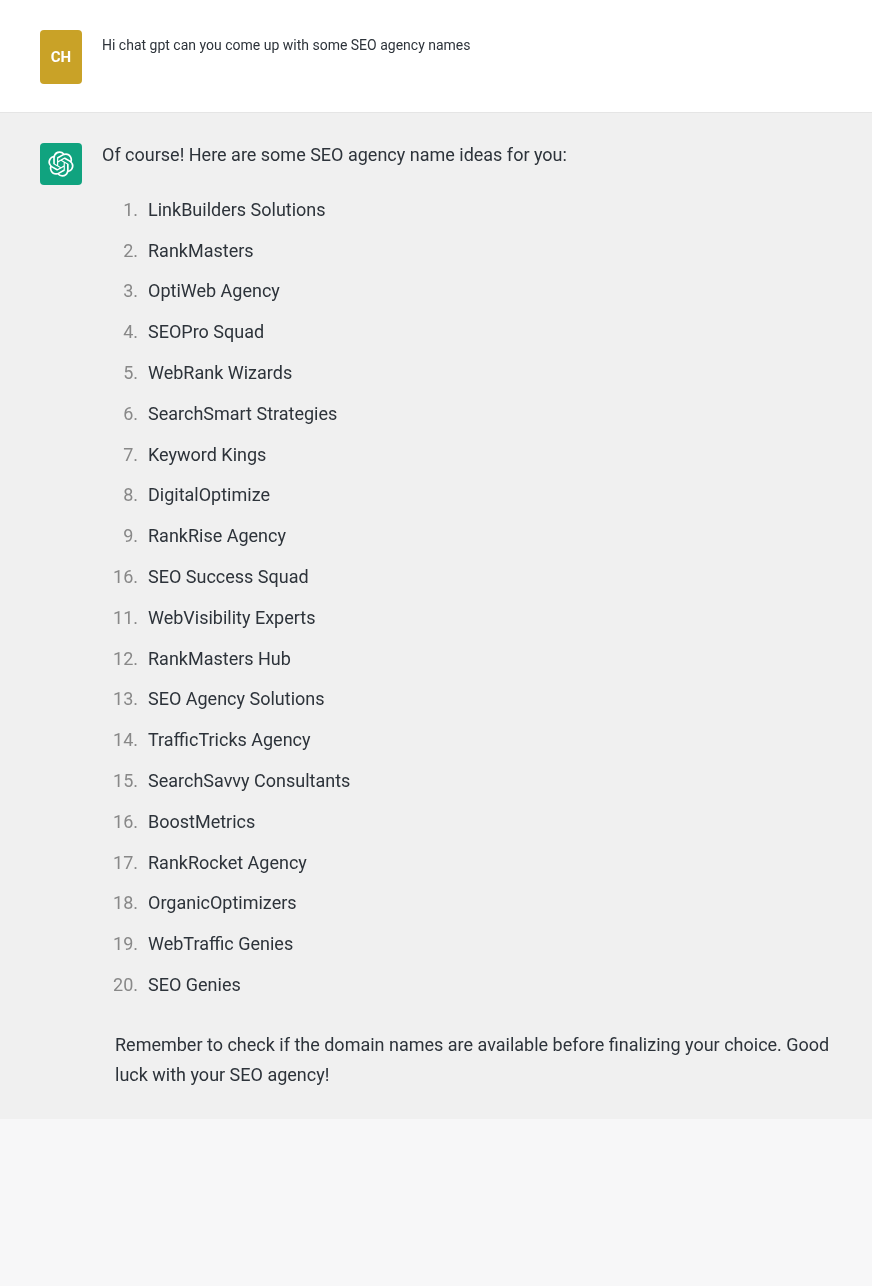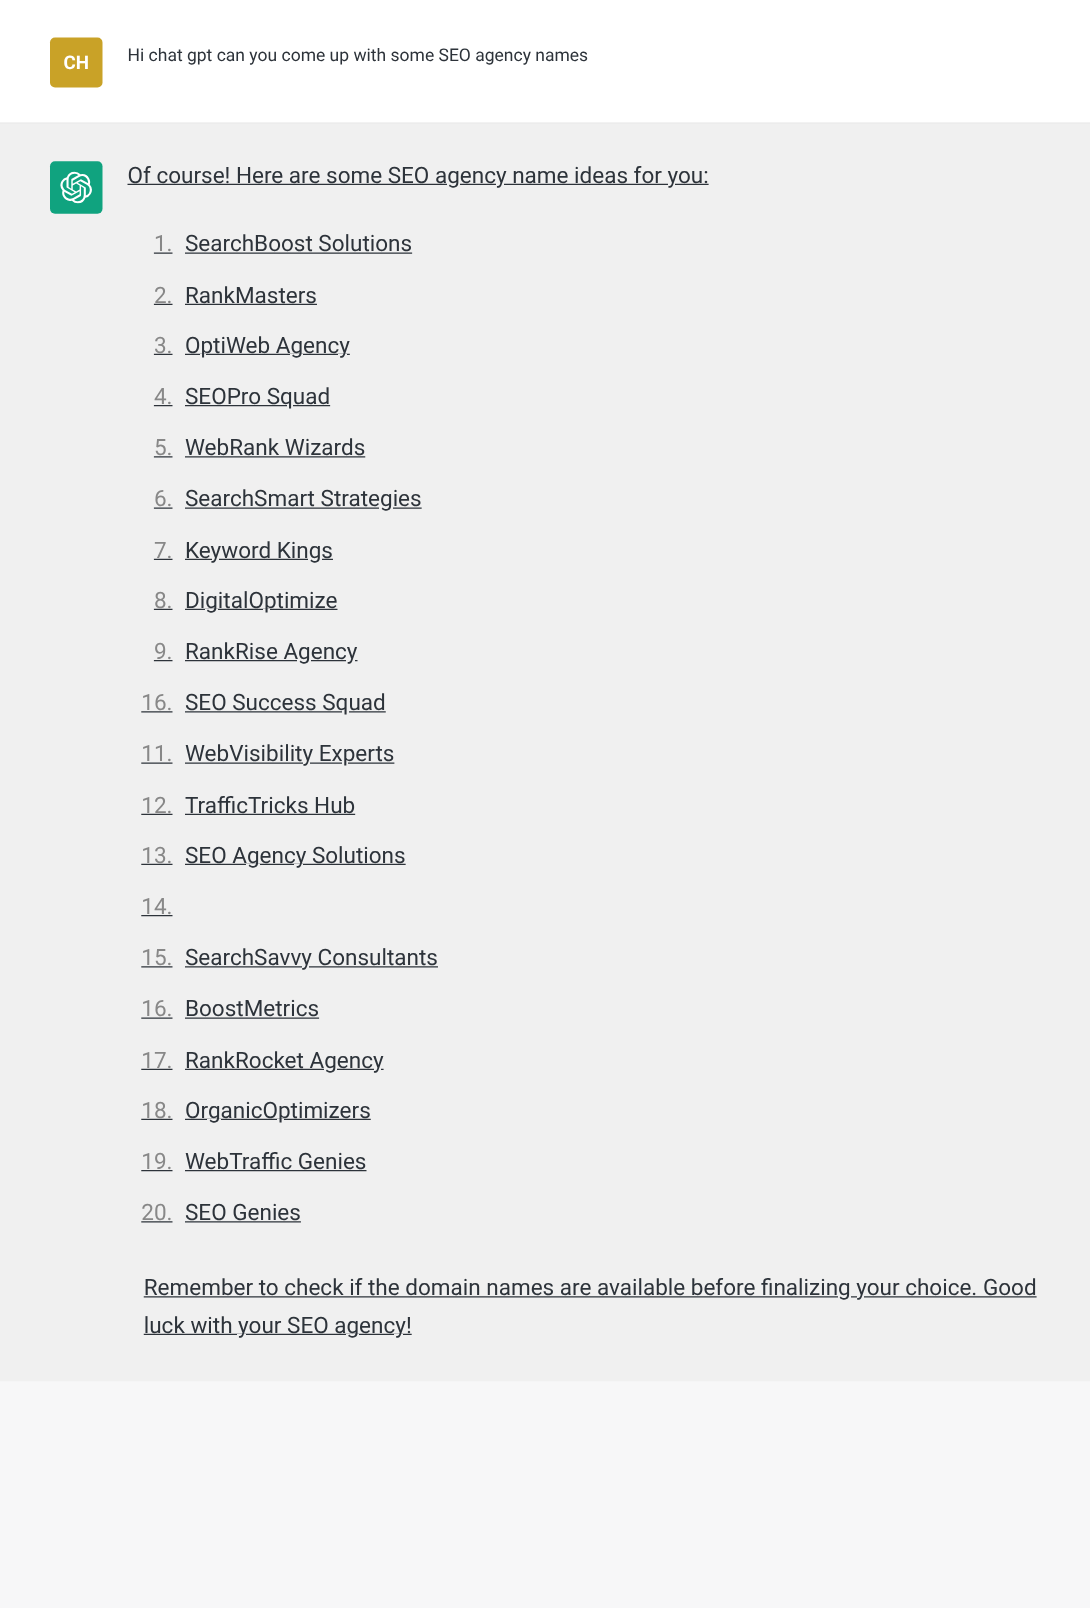--- a/index.html
+++ b/index.html
@@ -26,21 +26,21 @@
     .message-user {
       display: flex;
       align-items: flex-start;
       padding: 28px 40px;
       background-color: #ffffff;
       border-bottom: 1px solid #e5e5e5;
     }
 
     .avatar-user {
       width: 42px;
-      height: 40px;
+      height: 54px;
       border-radius: 4px;
       background-color: #c9a227;
       display: flex;
       align-items: center;
       justify-content: center;
       color: #ffffff;
       font-weight: 700;
       font-size: 15px;
       flex-shrink: 0;
       margin-right: 20px;
@@ -76,21 +76,20 @@
     }
 
     .avatar-assistant svg {
       width: 26px;
       height: 26px;
       fill: white;
     }
 
     .message-content {
       flex: 1;
-      text-decoration: underline;
     }
 
     .intro-text {
       font-size: 18px;
       line-height: 1.6;
       color: #2d333a;
       margin-bottom: 20px;
     }
 
     .agency-list {
@@ -145,21 +144,21 @@
 
       <svg viewBox="0 0 41 41" xmlns="http://www.w3.org/2000/svg">
         <path d="M37.532 16.87a9.963 9.963 0 0 0-.856-8.184 10.078 10.078 0 0 0-10.855-4.835A9.964 9.964 0 0 0 18.306.5a10.079 10.079 0 0 0-9.614 6.977 9.967 9.967 0 0 0-6.664 4.834 10.08 10.08 0 0 0 1.24 11.817 9.965 9.965 0 0 0 .856 8.185 10.079 10.079 0 0 0 10.855 4.835 9.965 9.965 0 0 0 7.516 3.35 10.078 10.078 0 0 0 9.617-6.981 9.967 9.967 0 0 0 6.663-4.834 10.079 10.079 0 0 0-1.243-11.813zM22.498 37.886a7.474 7.474 0 0 1-4.799-1.735c.061-.033.168-.091.237-.134l7.964-4.6a1.294 1.294 0 0 0 .655-1.134V19.054l3.366 1.944a.12.12 0 0 1 .066.092v9.299a7.505 7.505 0 0 1-7.49 7.496zM6.392 31.006a7.471 7.471 0 0 1-.894-5.023c.06.036.162.099.237.141l7.964 4.6a1.297 1.297 0 0 0 1.308 0l9.724-5.614v3.888a.12.12 0 0 1-.048.103l-8.051 4.649a7.504 7.504 0 0 1-10.24-2.744zM4.297 13.62A7.469 7.469 0 0 1 8.2 10.333c0 .068-.004.19-.004.274v9.201a1.294 1.294 0 0 0 .654 1.132l9.723 5.614-3.366 1.944a.12.12 0 0 1-.114.012L7.044 23.86a7.504 7.504 0 0 1-2.747-10.24zm27.658 6.437l-9.724-5.615 3.367-1.943a.121.121 0 0 1 .114-.012l8.048 4.648a7.498 7.498 0 0 1-1.158 13.528v-9.476a1.293 1.293 0 0 0-.647-1.13zm3.35-5.043c-.059-.037-.162-.099-.236-.141l-7.965-4.6a1.298 1.298 0 0 0-1.308 0l-9.723 5.614v-3.888a.12.12 0 0 1 .048-.103l8.05-4.645a7.497 7.497 0 0 1 11.135 7.763zm-21.063 6.929l-3.367-1.944a.12.12 0 0 1-.065-.092v-9.299a7.497 7.497 0 0 1 12.293-5.756 6.94 6.94 0 0 0-.236.134l-7.965 4.6a1.294 1.294 0 0 0-.654 1.132l-.006 11.225zm1.829-3.943l4.33-2.501 4.332 2.498v4.998l-4.331 2.5-4.331-2.5V18z"></path>
       </svg>
     </div>
     <div class="message-content">
       <p class="intro-text">Of course! Here are some SEO agency name ideas for you:</p>
       <ol class="agency-list" id="agency-list">
           <li>
             <span class="list-number">1.</span>
-            <span class="list-name">SearchBoost Solutions</span>
+            <span class="list-name">LinkBuilders Solutions</span>
           </li>
           <li>
             <span class="list-number">2.</span>
             <span class="list-name">RankMasters</span>
           </li>
           <li>
             <span class="list-number">3.</span>
             <span class="list-name">OptiWeb Agency</span>
           </li>
           <li>
@@ -189,28 +188,29 @@
           <li>
             <span class="list-number">16.</span>
             <span class="list-name">SEO Success Squad</span>
           </li>
           <li>
             <span class="list-number">11.</span>
             <span class="list-name">WebVisibility Experts</span>
           </li>
           <li>
             <span class="list-number">12.</span>
-            <span class="list-name">TrafficTricks Hub</span>
+            <span class="list-name">RankMasters Hub</span>
           </li>
           <li>
             <span class="list-number">13.</span>
             <span class="list-name">SEO Agency Solutions</span>
           </li>
           <li>
             <span class="list-number">14.</span>
+            <span class="list-name">TrafficTricks Agency</span>
           </li>
           <li>
             <span class="list-number">15.</span>
             <span class="list-name">SearchSavvy Consultants</span>
           </li>
           <li>
             <span class="list-number">16.</span>
             <span class="list-name">BoostMetrics</span>
           </li>
           <li>

